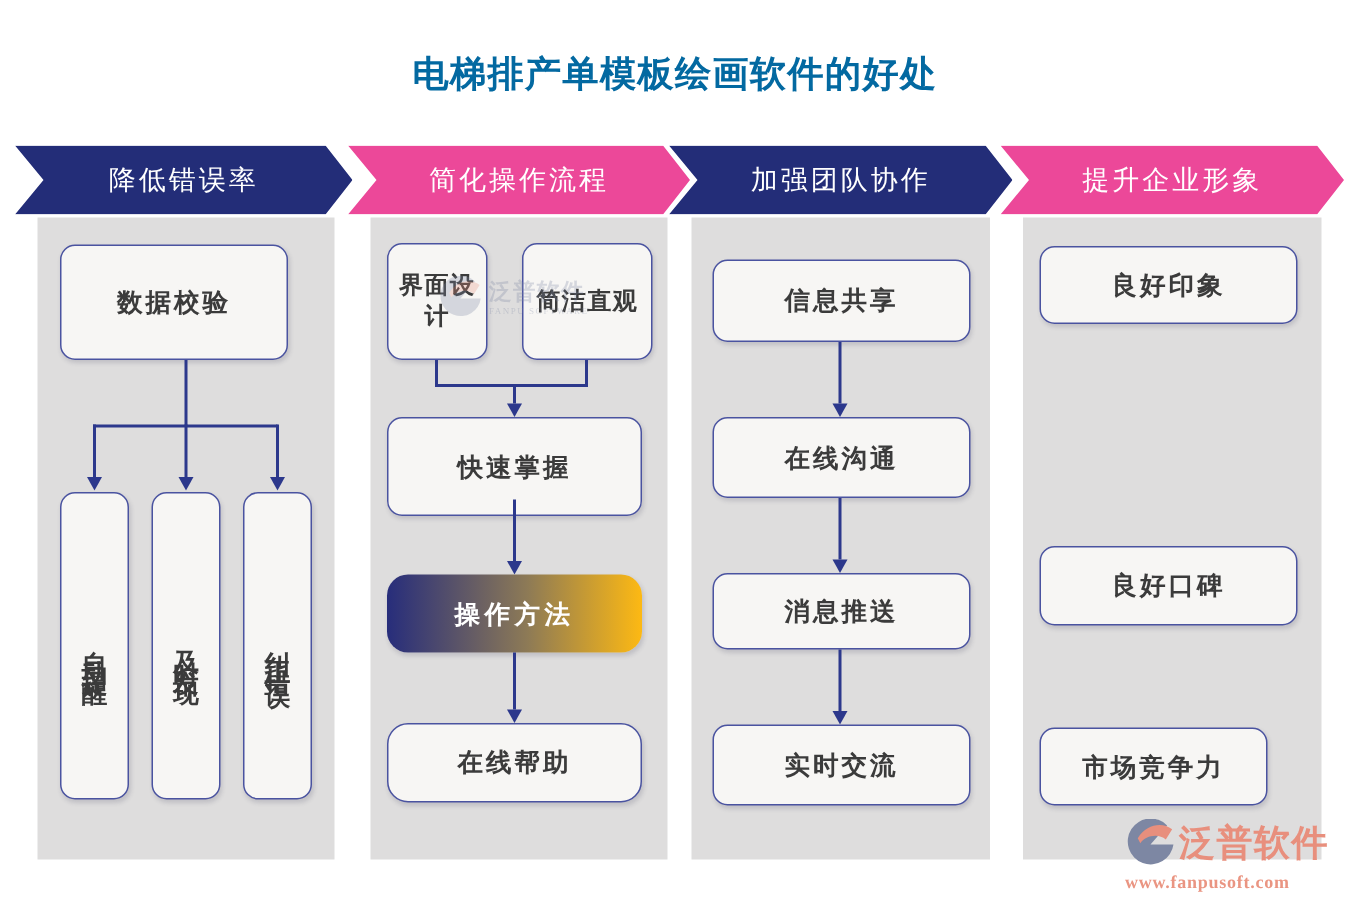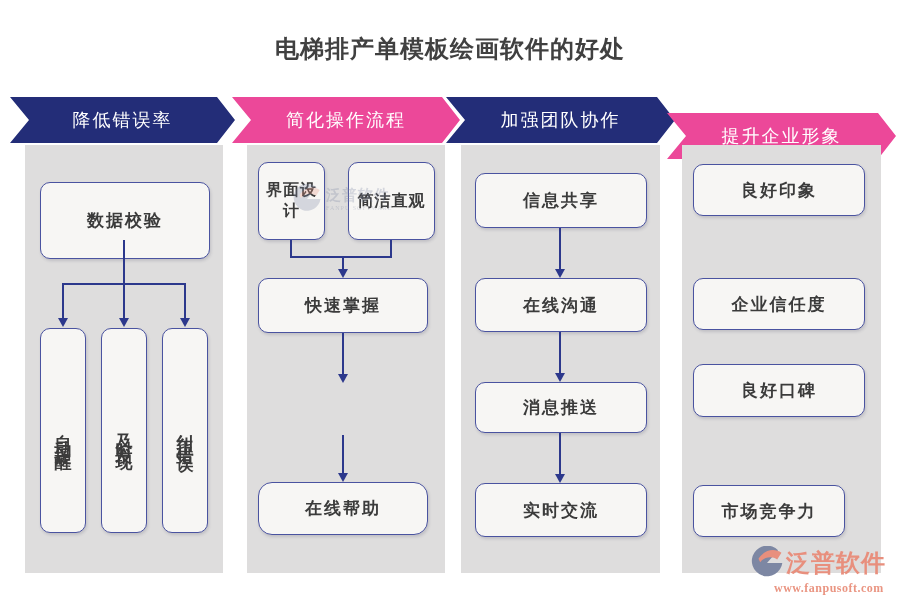--- a/index.html
+++ b/index.html
@@ -3,21 +3,21 @@
 <meta charset="utf-8">
 <style>
   html,body{margin:0;padding:0;background:#ffffff;}
   #stage{
     position:relative;width:900px;height:600px;background:#ffffff;overflow:hidden;
     font-family:"Liberation Serif","DejaVu Serif",serif;
   }
   
   .title{
     position:absolute;top:33px;left:0;width:900px;text-align:center;
-    font-size:24px;font-weight:bold;color:#404040;letter-spacing:1px;
+    font-size:24px;font-weight:bold;color:#0369a1;letter-spacing:1px;
   }
   
   .hdr{
     position:absolute;top:97px;height:46px;
     display:flex;align-items:center;justify-content:center;
     color:#ffffff;font-size:18px;font-weight:normal;letter-spacing:2px;
     clip-path:polygon(0 0,calc(100% - 18px) 0,100% 50%,calc(100% - 18px) 100%,0 100%,19px 50%);
   }
   .hdr.navy{background:#232d78;}
   .hdr.gold{background:#ec4899;}
@@ -52,41 +52,41 @@
     position:absolute;left:292px;top:184px;opacity:0.28;z-index:5;
     display:flex;align-items:center;gap:4px;pointer-events:none;color:#7d87a3;
   }
   .watermark .wm-text{display:flex;flex-direction:column;line-height:1;}
   .watermark .wm-brand{font-size:15px;font-weight:bold;letter-spacing:1px;}
   .watermark .wm-sub{font-size:6px;letter-spacing:1px;margin-top:2px;}
   
   .logo{position:absolute;left:750px;top:546px;width:142px;}
   .logo-row{display:flex;align-items:center;gap:2px;}
   .logo-brand{font-size:24px;font-weight:bold;color:#e88f7d;letter-spacing:1px;line-height:1.2;}
-  .logo-url{font-size:12px;font-weight:bold;color:#ea9582;letter-spacing:0.5px;margin-top:1px;margin-left:24px;font-family:"Liberation Serif","DejaVu Serif",serif;}
+  .logo-url{font-size:12px;font-weight:bold;color:#ea9582;letter-spacing:0.5px;margin-top:1px;margin-left:0;font-family:"Liberation Serif","DejaVu Serif",serif;}
   .z{position:absolute;}
 </style>
 </head>
 <body>
 
 <div id="stage">
 
   <div class="title">电梯排产单模板绘画软件的好处</div>
 
   <div class="hdr navy" style="left:10px;width:225px;">降低错误率</div>
   <div class="hdr gold" style="left:232px;width:228px;">简化操作流程</div>
   <div class="hdr navy" style="left:446px;width:229px;text-align:center;">加强团队协作</div>
-  <div class="hdr gold" style="left:667px;width:229px;margin-top:16px;">提升企业形象</div>
+  <div class="hdr gold" style="left:667px;width:229px;">提升企业形象</div>
 
   <div class="panel" style="left:25px;width:198px;"></div>
   <div class="panel" style="left:247px;width:198px;"></div>
   <div class="panel" style="left:461px;width:199px;"></div>
   <div class="panel" style="left:682px;width:199px;"></div>
 
-  <div class="box" style="left:40px;top:163px;width:170px;height:77px;margin-top:19px;">数据校验</div>
+  <div class="box" style="left:40px;top:163px;width:152px;height:77px;">数据校验</div>
 
   <div class="vline z" style="left:123px;top:240px;height:44px;"></div>
   <div class="hline z" style="left:62px;top:283px;width:123px;"></div>
   <div class="vline z" style="left:62px;top:283px;height:35px;"></div>
   <div class="vline z" style="left:123px;top:283px;height:35px;"></div>
   <div class="vline z" style="left:184px;top:283px;height:35px;"></div>
   <div class="ahead z" style="left:58px;top:318px;"></div>
   <div class="ahead z" style="left:119px;top:318px;"></div>
   <div class="ahead z" style="left:180px;top:318px;"></div>
 
@@ -96,25 +96,26 @@
 
   <div class="box small" style="left:258px;top:162px;width:67px;height:78px;">界面设计</div>
   <div class="box small" style="left:348px;top:162px;width:87px;height:78px;">简洁直观</div>
 
   <div class="vline z" style="left:290px;top:240px;height:18px;"></div>
   <div class="vline z" style="left:390px;top:240px;height:18px;"></div>
   <div class="hline z" style="left:290px;top:256px;width:102px;"></div>
   <div class="vline z" style="left:342px;top:256px;height:13px;"></div>
   <div class="ahead z" style="left:338px;top:269px;"></div>
 
-  <div class="box" style="left:258px;top:278px;width:170px;height:55px;">快速掌握</div>
+  <div class="box" style="left:258px;top:278px;width:170px;height:66px;">快速掌握</div>
 
   <div class="vline z" style="left:342px;top:333px;height:41px;"></div>
   <div class="ahead z" style="left:338px;top:374px;"></div>
 
+  <div class="box grad" style="left:258px;top:383px;width:170px;height:52px;">操作方法</div>
 
   <div class="vline z" style="left:342px;top:435px;height:38px;"></div>
   <div class="ahead z" style="left:338px;top:473px;"></div>
 
   <div class="box" style="left:258px;top:482px;width:170px;height:53px;border-radius:14px;">在线帮助</div>
 
   <div class="box" style="left:475px;top:173px;width:172px;height:55px;">信息共享</div>
 
   <div class="vline z" style="left:559px;top:228px;height:41px;"></div>
   <div class="ahead z" style="left:555px;top:269px;"></div>
@@ -125,21 +126,20 @@
   <div class="ahead z" style="left:555px;top:373px;"></div>
 
   <div class="box" style="left:475px;top:382px;width:172px;height:51px;">消息推送</div>
 
   <div class="vline z" style="left:559px;top:433px;height:41px;"></div>
   <div class="ahead z" style="left:555px;top:474px;"></div>
 
   <div class="box" style="left:475px;top:483px;width:172px;height:54px;">实时交流</div>
 
   <div class="box" style="left:693px;top:164px;width:172px;height:52px;">良好印象</div>
-  <div class="box" style="left:693px;top:278px;width:172px;height:52px;">企业信任度</div>
   <div class="box" style="left:693px;top:364px;width:172px;height:53px;">良好口碑</div>
   <div class="box" style="left:693px;top:485px;width:152px;height:52px;">市场竞争力</div>
 
   <div class="watermark">
     <svg width="30" height="30" viewBox="0 0 40 40">
       <path d="M33,5 A18,18 0 1 0 38,20 L20,20 Z" fill="#7d87a3"></path>
       <path d="M10,15 C17,4 29,2 37,8 L32,16 C26,11 16,13 12,19 Z" fill="#e88f7d"></path>
     </svg>
     <div class="wm-text">
       <span class="wm-brand">泛普软件</span>

